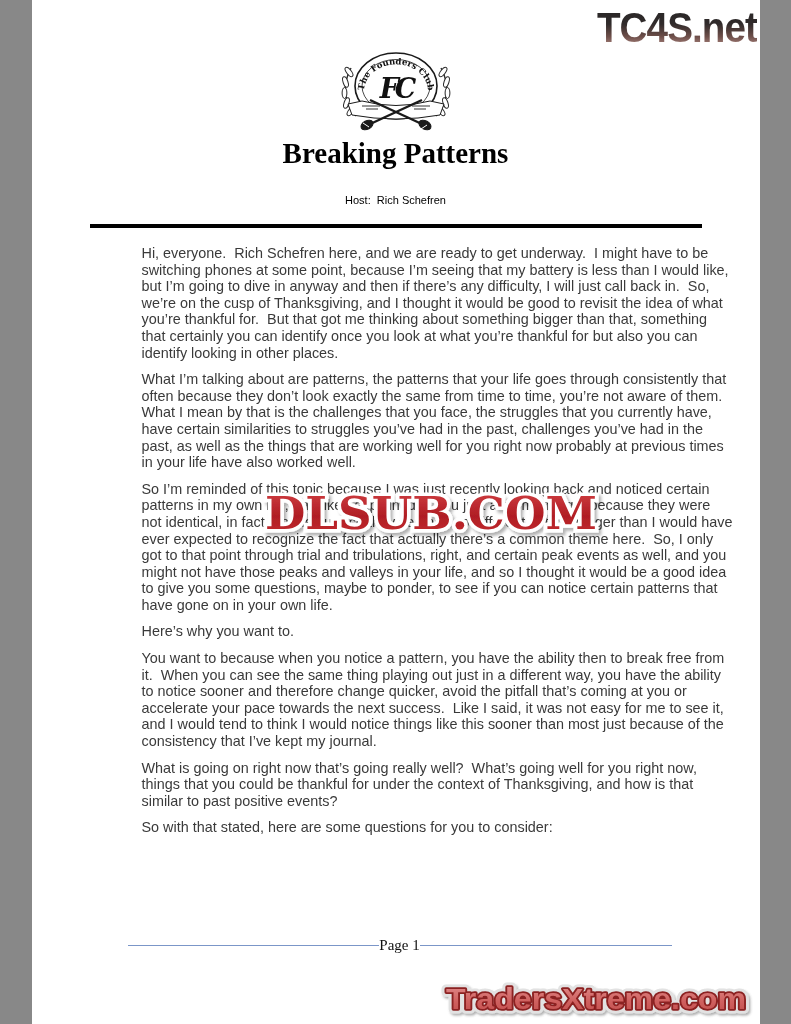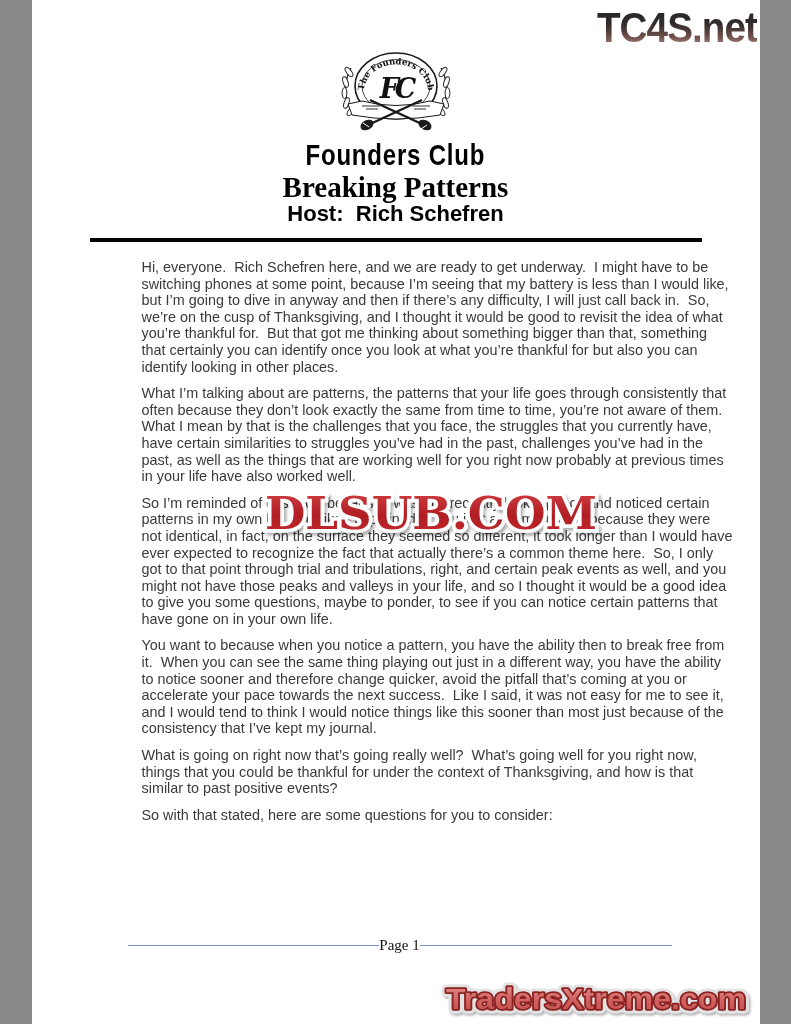--- a/index.html
+++ b/index.html
@@ -30,22 +30,23 @@
     margin-top:4px;
     font-weight:bold;font-size:30px;line-height:30px;color:#000;
   }
   .club-name .squeeze{display:inline-block;transform:scaleX(0.80);transform-origin:center;letter-spacing:1px;}
   .page-title{
     font-family:Liberation Serif, serif;
     font-weight:bold;font-size:29px;line-height:32px;color:#000;
     margin-top:1px;
   }
   .host-line{
-    font-weight:bold;font-size:22px;line-height:22px;color:#000;
+    font-weight:normal;font-size:11px;line-height:22px;color:#000;
     white-space:pre-wrap;
+    margin-top:20px;
   }
   .header-rule{
     width:612px;height:4px;background:#000;border:0;
     margin:13px auto 0 auto;
   }
   
   .content{
     width:608px;margin:17px 0 0 93px;
     font-size:14.4px;line-height:16.6px;color:#3a3a3a;
   }
@@ -107,32 +108,30 @@
 
       <g stroke="#1a1a1a">
         <line x1="90" y1="54" x2="36" y2="79" stroke-width="2.4"></line>
         <line x1="38" y1="54" x2="92" y2="79" stroke-width="2.4"></line>
         <ellipse cx="35" cy="79" rx="6.5" ry="4.2" transform="rotate(-28 35 79)" fill="#1a1a1a"></ellipse>
         <ellipse cx="93" cy="79" rx="6.5" ry="4.2" transform="rotate(28 93 79)" fill="#1a1a1a"></ellipse>
         <path d="M31,77 l6,4 M89,83 l6,-4" stroke="#fff" stroke-width="1"></path>
       </g>
     </svg>
 
-    <div class="club-name">
-      <span class="squeeze">Founders Club</span>
-    </div>
     <div class="page-title">Breaking Patterns</div>
     <div class="host-line">Host:  Rich Schefren</div>
     <div class="header-rule"></div>
   </div>
 
   <div class="content">
     <p>Hi, everyone.  Rich Schefren here, and we are ready to get underway.  I might have to be switching phones at some point, because I’m seeing that my battery is less than I would like, but I’m going to dive in anyway and then if there’s any difficulty, I will just call back in.  So, we’re on the cusp of Thanksgiving, and I thought it would be good to revisit the idea of what you’re thankful for.  But that got me thinking about something bigger than that, something that certainly you can identify once you look at what you’re thankful for but also you can identify looking in other places.</p>
     <p>What I’m talking about are patterns, the patterns that your life goes through consistently that often because they don’t look exactly the same from time to time, you’re not aware of them.  What I mean by that is the challenges that you face, the struggles that you currently have, have certain similarities to struggles you’ve had in the past, challenges you’ve had in the past, as well as the things that are working well for you right now probably at previous times in your life have also worked well.</p>
     <p>So I’m reminded of this topic because I was just recently looking back and noticed certain patterns in my own life, and like I explained to you just a moment ago, because they were not identical, in fact, on the surface they seemed so different, it took longer than I would have ever expected to recognize the fact that actually there’s a common theme here.  So, I only got to that point through trial and tribulations, right, and certain peak events as well, and you might not have those peaks and valleys in your life, and so I thought it would be a good idea to give you some questions, maybe to ponder, to see if you can notice certain patterns that have gone on in your own life.</p>
+    <p>Here’s why you want to.</p>
     <p>You want to because when you notice a pattern, you have the ability then to break free from it.  When you can see the same thing playing out just in a different way, you have the ability to notice sooner and therefore change quicker, avoid the pitfall that’s coming at you or accelerate your pace towards the next success.  Like I said, it was not easy for me to see it, and I would tend to think I would notice things like this sooner than most just because of the consistency that I’ve kept my journal.</p>
     <p>What is going on right now that’s going really well?  What’s going well for you right now, things that you could be thankful for under the context of Thanksgiving, and how is that similar to past positive events?</p>
     <p>So with that stated, here are some questions for you to consider:</p>
   </div>
 
   <svg class="wm-dlsub" width="348" height="60" viewBox="0 0 348 60">
     <defs>
       <linearGradient id="dlsubGrad" x1="0" y1="0" x2="0" y2="1">
         <stop offset="0%" stop-color="#d24044"></stop>
         <stop offset="55%" stop-color="#b01e24"></stop>

